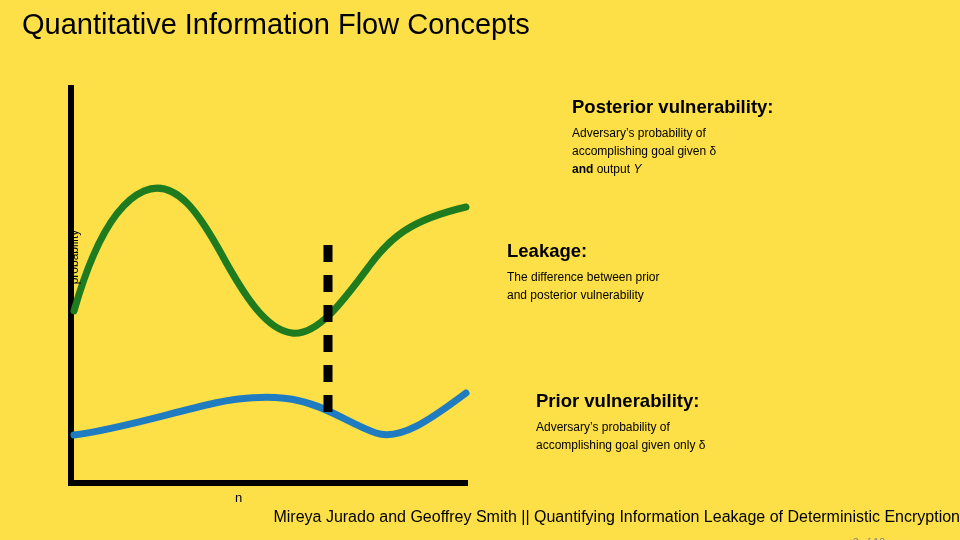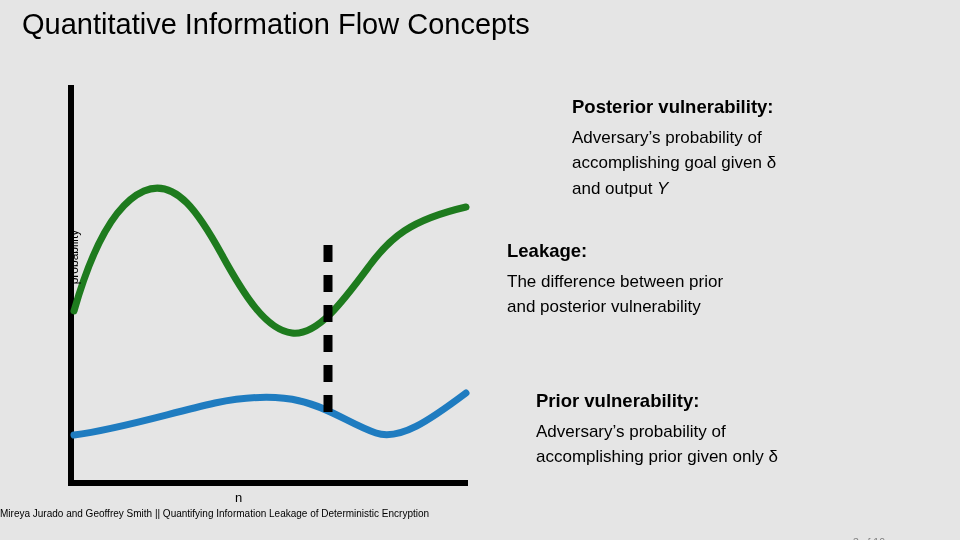--- a/index.html
+++ b/index.html
@@ -12,21 +12,21 @@
     background: #ffffff;
     font-family: "Liberation Sans", sans-serif;
     overflow: hidden;
     position: relative;
   }
   .slide {
     position: absolute;
     left: 0; top: 0;
     width: 960px;
     height: 540px;
-    background: #e5e5e5;
+    background: #fde047;
   }
   .slide-title {
     position: absolute;
     left: 22px;
     top: 8px;
     font-size: 29px;
     color: #000000;
     font-family: "Liberation Sans", sans-serif;
     font-weight: normal;
     letter-spacing: 0px;
@@ -86,43 +86,43 @@
     position: absolute;
   }
   .callout .head {
     font-size: 18.5px;
     font-weight: bold;
     color: #000000;
     margin-bottom: 7px;
     white-space: nowrap;
   }
   .callout .body {
-    font-size: 17px;
+    font-size: 12px;
     color: #000000;
     line-height: 1.49;
   }
   .callout .body b {
-    font-weight: normal;
+    font-weight: bold;
   }
   .callout .body i {
     font-style: italic;
   }
 
   #posterior { left: 572px; top: 96px; width: 370px; }
   #leakage   { left: 467px; top: 240px; width: 400px; margin-left: 40px; }
   #prior     { left: 536px; top: 390px; width: 410px; }
 
   
   .footer-citation {
     position: absolute;
     left: 0;
     top: 508px;
     width: 960px;
-    text-align: left;
-    font-size: 10px;
+    text-align: right;
+    font-size: 16px;
     color: #000000;
   }
   .footer-page {
     position: absolute;
     right: 75px;
     top: 508px;
     font-size: 10.5px;
     color: #7f7f7f;
     margin-top: 28px;
   }
@@ -167,20 +167,20 @@
     <div class="body">
       <div>The difference between prior</div>
       <div>and posterior vulnerability</div>
     </div>
   </div>
 
   <div class="callout" id="prior">
     <div class="head">Prior vulnerability:</div>
     <div class="body">
       <div>Adversary’s probability of</div>
-      <div>accomplishing prior given only δ</div>
+      <div>accomplishing goal given only δ</div>
     </div>
   </div>
 
   <div class="footer-citation">Mireya Jurado and Geoffrey Smith || Quantifying Information Leakage of Deterministic Encryption</div>
   <div class="footer-page"><span class="num">3</span><span> of 10</span></div>
 
 </div>
 
 </body></html>

